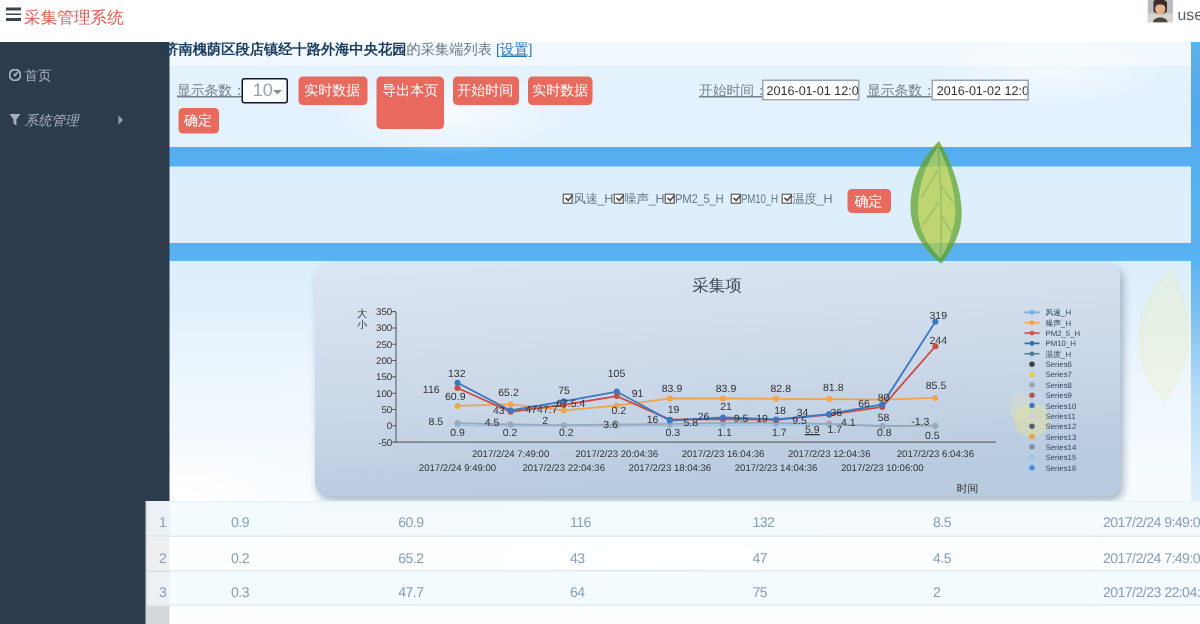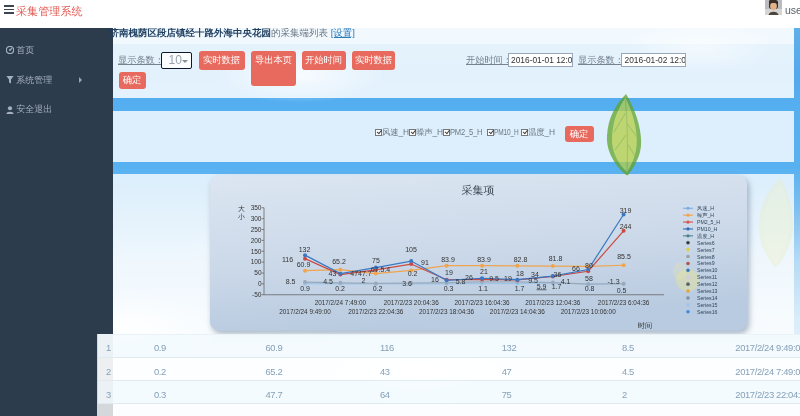--- a/index.html
+++ b/index.html
@@ -69,33 +69,26 @@
 
 <div class="abs sidebar">
  <div class="sideitem" style="top:8px;">
   <svg class="ic" width="8" height="8" viewBox="0 0 10 10">
         <circle cx="5" cy="5" r="4.6" fill="none" stroke="#a6b0c0" stroke-width="1.6"></circle>
         <path d="M5 5 L7.6 2.6" stroke="#a6b0c0" stroke-width="1.4"></path>
         <circle cx="5" cy="5" r="1.2" fill="#a6b0c0"></circle>
       </svg>
   <span class="tx">首页</span>
  </div>
- <div class="sideitem" style="top:37.5px;">
+ <div class="sideitem" style="top:37.5px;font-style:italic;">
   <svg class="ic" width="8" height="8" viewBox="0 0 10 10" style="top:10.5px;">
         <path d="M0.5 0 L9.5 0 L6.2 4.5 L6.2 9.5 L3.8 8.2 L3.8 4.5 Z" fill="#a6b0c0"></path>
       </svg>
   <span class="tx">系统管理</span>
   <span style="position:absolute;left:79px;top:11px;width:0;height:0;border-left:3.5px solid #98a2b0;border-top:3px solid transparent;border-bottom:3px solid transparent;"></span>
- </div>
- <div class="sideitem" style="top:67px;">
-  <svg class="ic" width="8" height="8" viewBox="0 0 10 10" style="top:10.5px;">
-        <circle cx="5" cy="2.8" r="2.6" fill="#a6b0c0"></circle>
-        <path d="M0.5 10 C0.5 6.4 9.5 6.4 9.5 10 Z" fill="#a6b0c0"></path>
-      </svg>
-  <span class="tx">安全退出</span>
  </div>
 </div>
 
 <div class="abs" style="left:109.5px;top:27.2px;font-size:9.5px;letter-spacing:0;"><b style="color:#1c3d5f;text-align:right;">济南槐荫区段店镇经十路外海中央花园</b><span style="color:#6a7682;">的采集端列表</span> <span style="color:#2a7ab9;text-decoration:underline;">[设置]</span></div>
 
 <span class="lbl" style="left:118px;top:53.6px;">显示条数：</span>
 <div class="abs" style="left:160.5px;top:52px;width:31px;height:17px;border:1px solid #0f172a;border-radius:2px;background:#fbfdfe;color:#9aa4ad;font-size:12px;line-height:15px;">
  <span style="margin-left:7px;">10</span>
  <span style="position:absolute;right:2.5px;top:6.5px;width:0;height:0;border-top:3.5px solid #858f98;border-left:3px solid transparent;border-right:3px solid transparent;"></span>
 </div>

